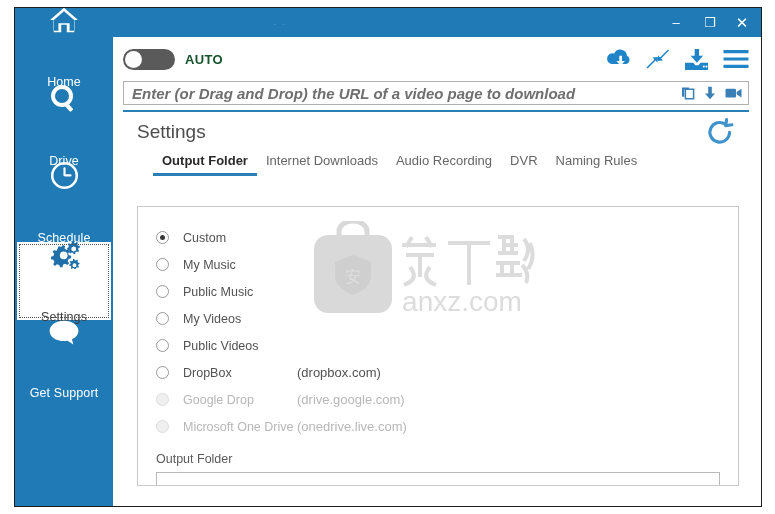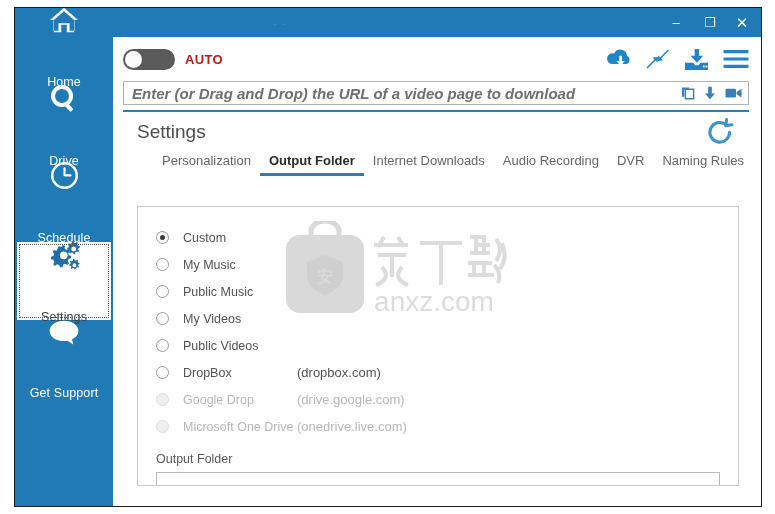--- a/index.html
+++ b/index.html
@@ -109,21 +109,21 @@
     position: absolute;
     left: 2px; top: 2px;
     width: 17px; height: 17px;
     border-radius: 50%;
     background: #fbfbfb;
   }
   #auto-label {
     margin-left: 10px;
     font-size: 13px;
     font-weight: bold;
-    color: #b91c1c;
+    color: #14532d;
     letter-spacing: .3px;
   }
   #toolbar-icons {
     margin-left: auto;
     display: flex;
     align-items: center;
     gap: 13px;
   }
   #toolbar-icons .tb-ico { cursor: pointer; display:flex; align-items:center; }
   #toolbar-icons svg { fill: #1f85c8; }
@@ -204,21 +204,21 @@
     left: 24px; right: 22px;
     top: 198px; bottom: 20px;
     border: 1px solid #c9c9c9;
     background: #ffffff;
     overflow: hidden;
   }
 
   
   #watermark {
     position: absolute;
-    left: 140px; top: 14px;
+    left: 168px; top: 14px;
     width: 240px; height: 96px;
     pointer-events: none;
   }
 
   
   #radio-list {
     position: relative;
     padding: 17px 0 0 18px;
   }
   .radio-row {
@@ -437,21 +437,20 @@
       <div id="page-title">Settings</div>
       <span id="refresh-btn">
         <svg width="30" height="30" viewBox="0 0 30 30">
           <path d="M24.5 15.2 a9.8 9.8 0 1 1 -4.1 -7.9" stroke-width="3.1" stroke-linecap="round"></path>
           <path d="M21.6 2.6 l-.9 6.2 6.2-1.1" stroke-width="3.1" stroke-linecap="round" stroke-linejoin="round"></path>
         </svg>
       </span>
     </div>
 
     <div id="tabs">
-      <div class="tab">Personalization</div>
       <div class="tab sel">Output Folder</div>
       <div class="tab">Internet Downloads</div>
       <div class="tab">Audio Recording</div>
       <div class="tab">DVR</div>
       <div class="tab">Naming Rules</div>
     </div>
 
     <div id="card">
 
       <div id="watermark">

